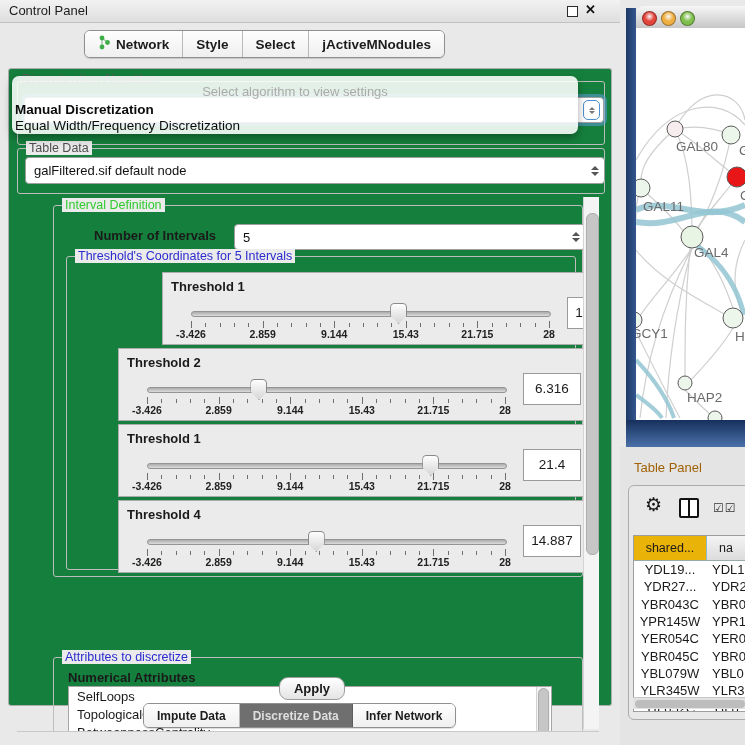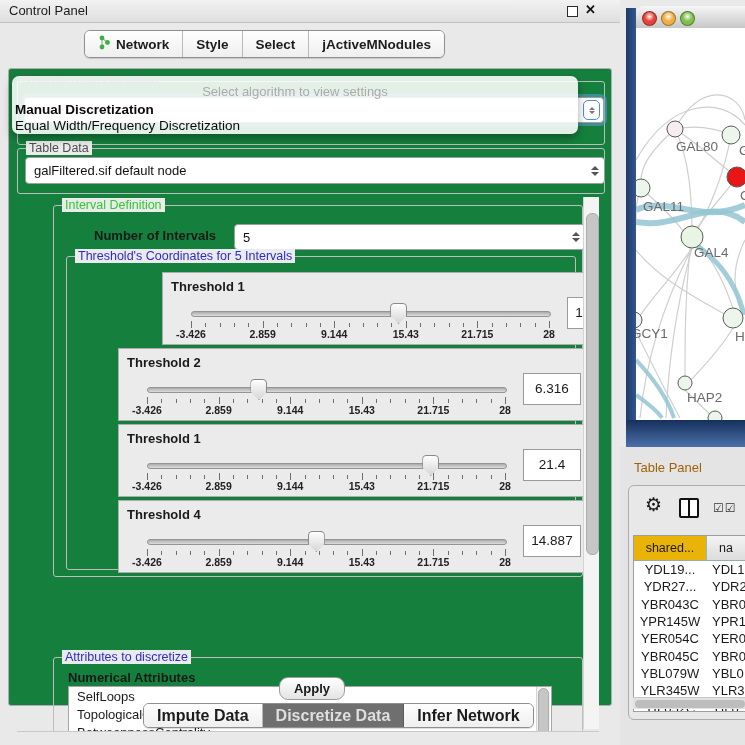--- a/index.html
+++ b/index.html
@@ -15,21 +15,21 @@
   .seg{display:flex;border:1px solid #8F8F8F;border-radius:6px;overflow:hidden;background:#FDFDFD;
        box-shadow:0 1px 1px rgba(0,0,0,0.15);}
   .seg .tab{display:flex;align-items:center;justify-content:center;gap:5px;padding:0 13px;
             border-right:1px solid #B9B9B9;background:linear-gradient(#FEFEFE,#EFEFEF);
             font-size:13.5px;font-weight:bold;color:#1c1c1c;white-space:nowrap;cursor:default;}
   .seg .tab:last-child{border-right:none;}
   .seg .tab.sel{background:#6F6F6F;color:#DFDFDF;border-right:1px solid #5c5c5c;}
   .toptabs{left:84px;top:30px;height:26px;}
   .toptabs .tab{height:26px;}
   .bottabs{left:143px;top:703px;height:23px;}
-  .bottabs .tab{height:23px;font-size:16px;}
+  .bottabs .tab{height:23px;font-size:12px;}
   .outerpanel{left:8px;top:68px;width:602px;height:636px;background:#15803d;
               border:1px solid #ADADAD;border-radius:3px;}
   .group{position:absolute;border:1px solid #BDBDBD;border-radius:3px;}
   .gtitle{position:absolute;top:-8px;left:8px;background:#EBEBEB;padding:0 3px;font-size:12.5px;}
   .green{color:#2FCB2F;}
   .blue{color:#2B2BD0;}
   .gray{color:#4e4e4e;}
   .combo{position:absolute;background:#fff;border:1px solid #9E9E9E;border-radius:4px;
          display:flex;align-items:center;padding-left:8px;font-size:13px;color:#111;}
   .spin{position:absolute;right:5px;top:50%;transform:translateY(-50%);display:flex;flex-direction:column;gap:2px;}

